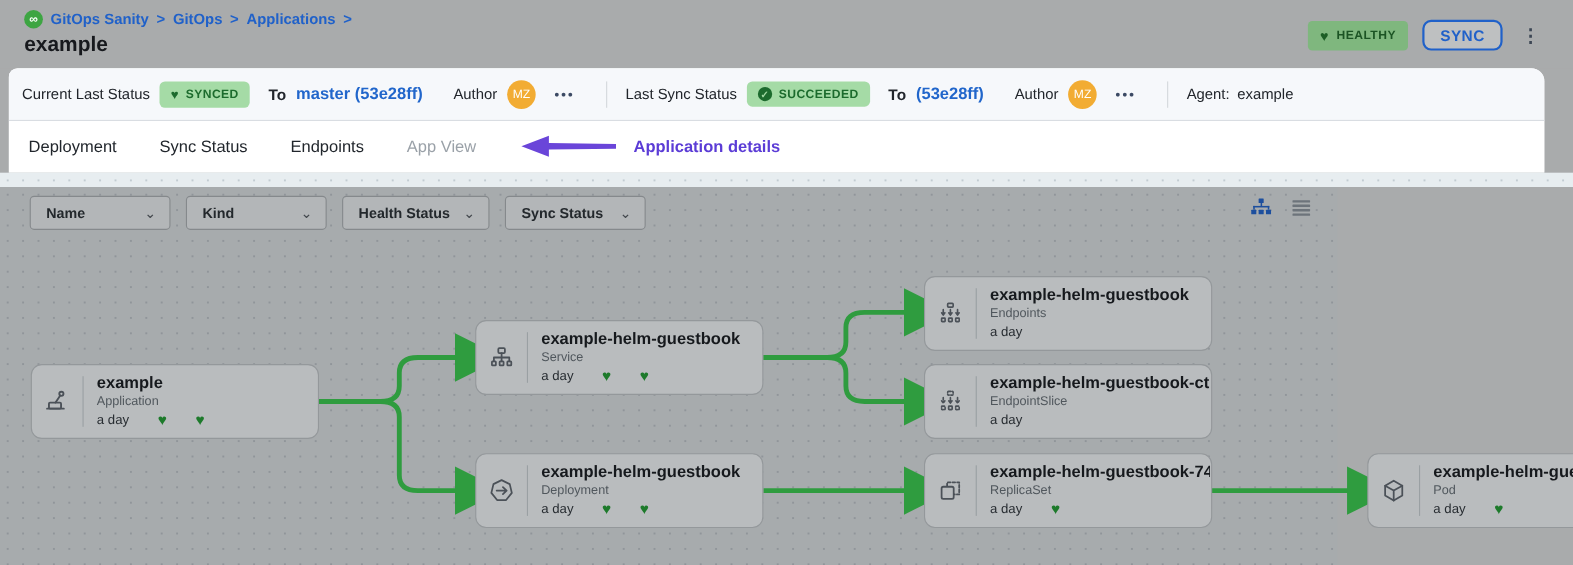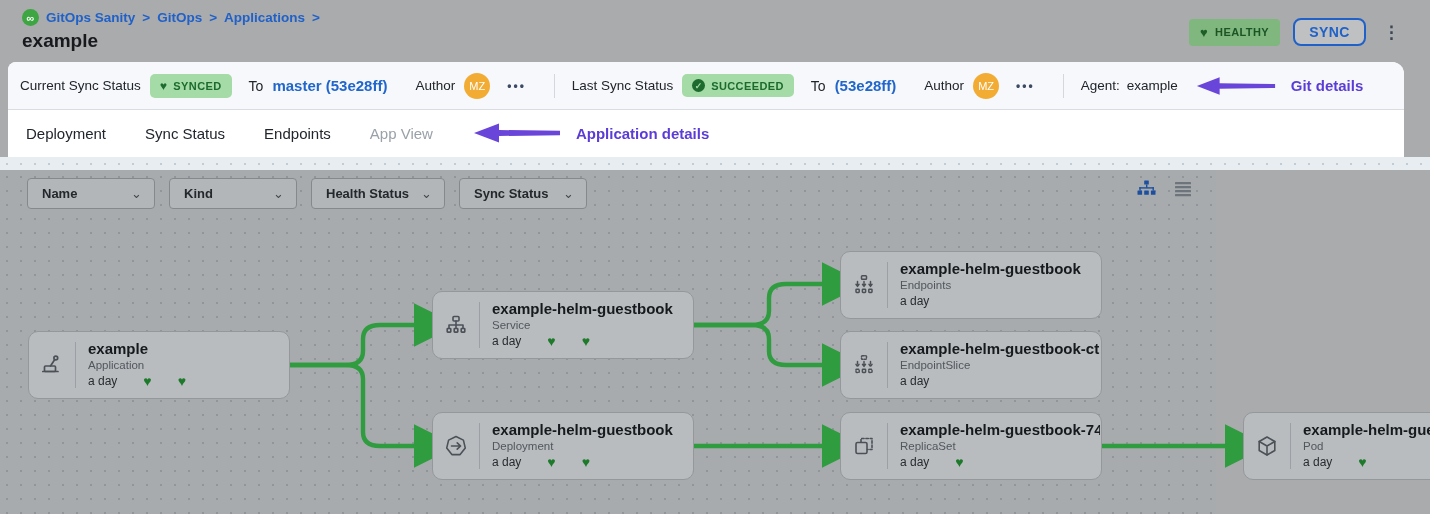--- a/index.html
+++ b/index.html
@@ -30,21 +30,21 @@
   .card { position:absolute; left:8px; top:62px; width:1396px; height:95px;
           border-radius:8px 12px 0 0; overflow:hidden; background:#ffffff; }
   .sync-row { height:48px; background:#f6f8fb; border-bottom:1px solid #d9dde2;
               display:flex; align-items:center; padding:0 12px; font-size:13.5px; color:#21252b; }
   .badge { display:flex; align-items:center; gap:6px; background:#a5dba6; color:#1c6b2d;
            font-size:11px; font-weight:700; letter-spacing:.4px; border-radius:5px;
            padding:5px 10px; }
   .badge .b-heart { font-size:12px; color:#1d6b2e; }
   .check-circle { width:13px; height:13px; border-radius:50%; background:#1d6b2e; color:#a5dba6;
                   display:flex; align-items:center; justify-content:center; font-size:9px; font-weight:700; }
-  .to-label { font-weight:400; font-size:14px; }
+  .to-label { font-weight:700; font-size:14px; }
   .ref-link { color:#2166cb; font-weight:700; font-size:15px; cursor:pointer; }
   .avatar { width:26px; height:26px; border-radius:50%; background:#f2ac33; color:#ffffff;
             font-size:11px; font-weight:400; display:flex; align-items:center; justify-content:center;text-align:center; }
   .more-dots { color:#3c4a64; font-weight:700; font-size:12px; letter-spacing:2px; cursor:pointer; }
   .vdiv { width:1px; height:24px; background:#d4d8dc; }
   .mr-s { margin-right:9px; } .mr-m { margin-right:17px; } .mr-l { margin-right:28px; }
   .agent-label { font-weight:400; margin-right:7px; }
   .agent-value { font-weight:400; }
   .ann { display:flex; align-items:center; gap:14px; }
   .ann-text { color:#5b3cd6; font-weight:700; font-size:15px; }
@@ -110,21 +110,21 @@
       <span class="hb-heart">♥</span>
       <span>HEALTHY</span>
     </div>
     <div class="sync-btn">SYNC</div>
     <div class="kebab">⋮</div>
   </div>
 </div>
 
 <div class="card">
   <div class="sync-row">
-    <span class="mr-s">Current Sync Status</span>
+    <span class="mr-s">Current Last Status</span>
     <span class="badge mr-m">
       <span class="b-heart">♥</span>
       <span>SYNCED</span>
     </span>
     <span class="to-label mr-s">To</span>
     <span class="ref-link mr-l">master (53e28ff)</span>
     <span class="mr-s">Author</span>
     <span class="avatar mr-m">MZ</span>
     <span class="more-dots mr-l">•••</span>
     <span class="vdiv mr-m"></span>
@@ -136,26 +136,20 @@
     </span>
     <span class="to-label mr-s">To</span>
     <span class="ref-link mr-l">(53e28ff)</span>
     <span class="mr-s">Author</span>
     <span class="avatar mr-m">MZ</span>
     <span class="more-dots mr-l">•••</span>
     <span class="vdiv mr-m"></span>
 
     <span class="agent-label">Agent:</span>
     <span class="agent-value mr-m">example</span>
-    <span class="ann">
-      <svg width="82" height="20" viewBox="0 0 86 22">
-        <polygon points="0,11 25,1.5 25,8 86,8.8 86,13.2 25,14 25,20.5" fill="#6a45d9"></polygon>
-      </svg>
-      <span class="ann-text">Git details</span>
-    </span>
   </div>
 
   <div class="tabs-row">
     <div class="tab">Deployment</div>
     <div class="tab">Sync Status</div>
     <div class="tab">Endpoints</div>
     <div class="tab disabled">App View</div>
     <span class="ann">
       <svg width="90" height="22" viewBox="0 0 86 22">
         <polygon points="0,11 25,1.5 25,8 86,8.8 86,13.2 25,14 25,20.5" fill="#6a45d9"></polygon>

